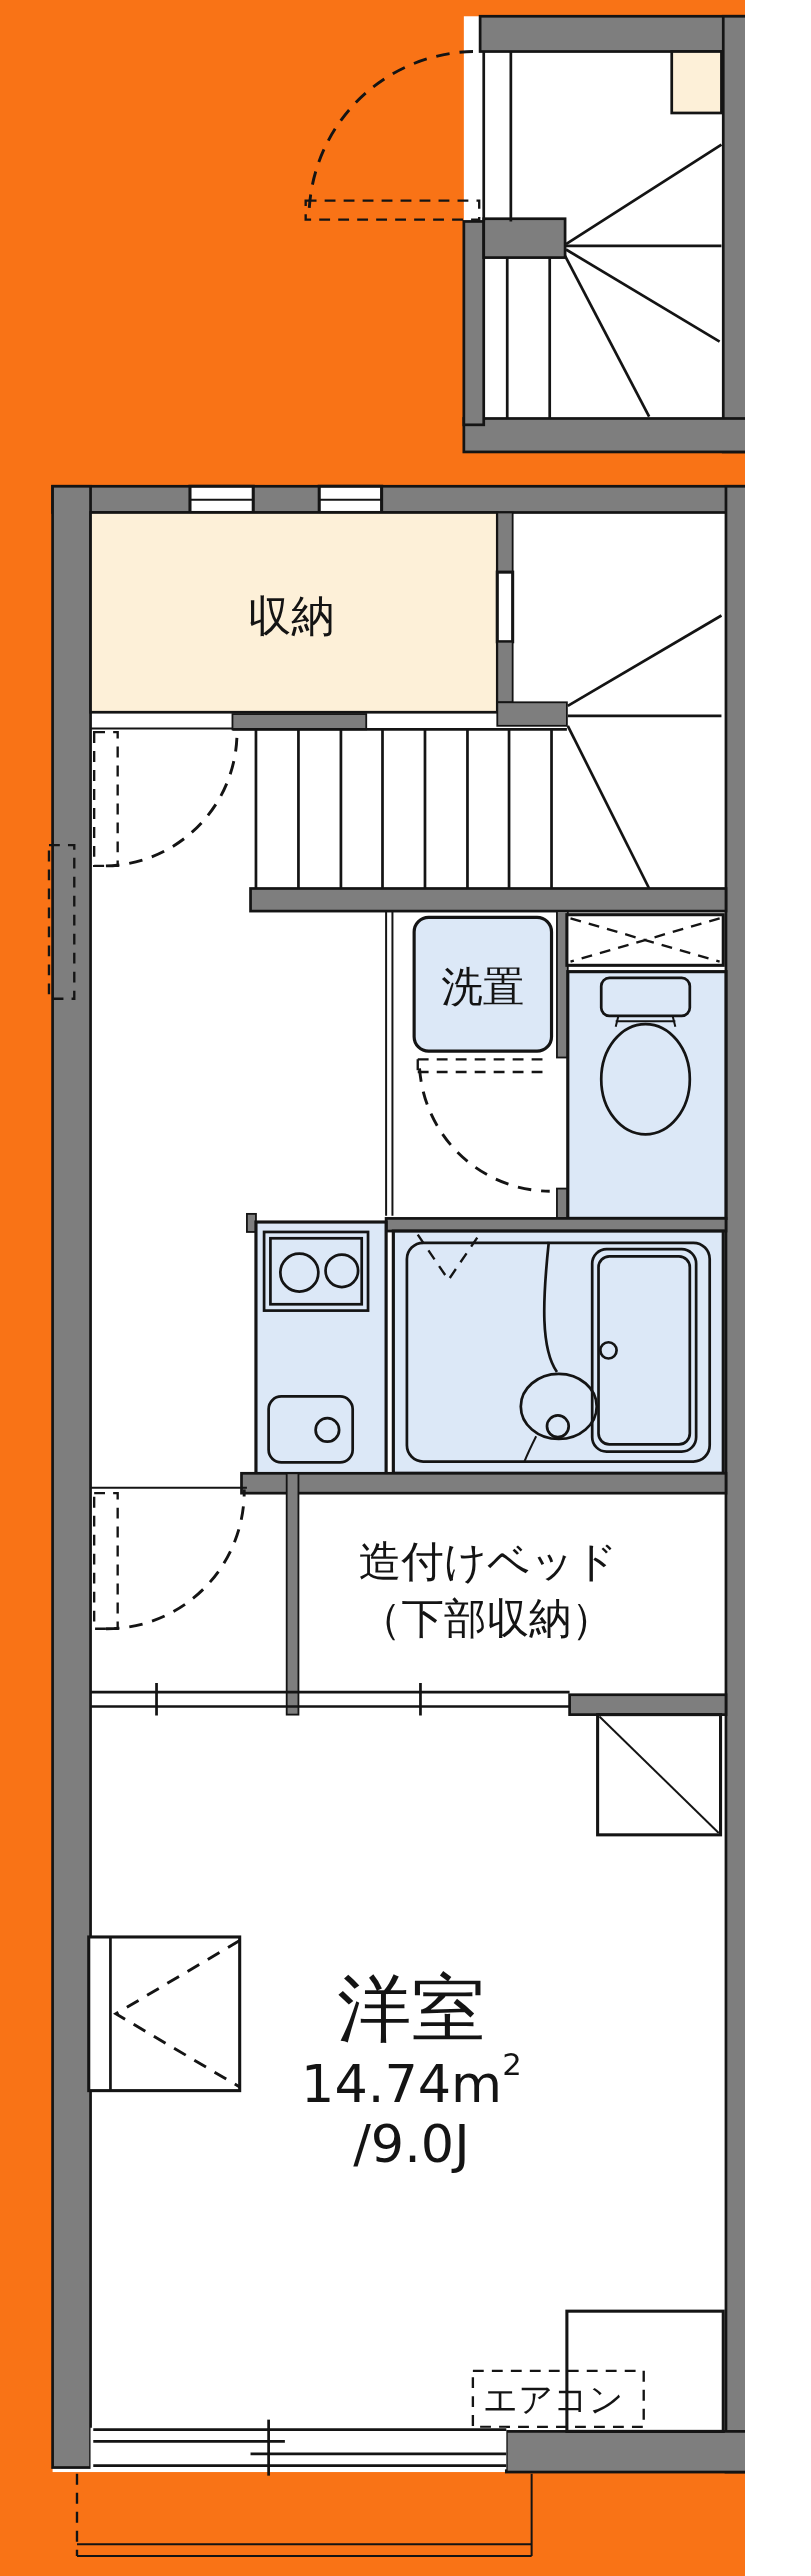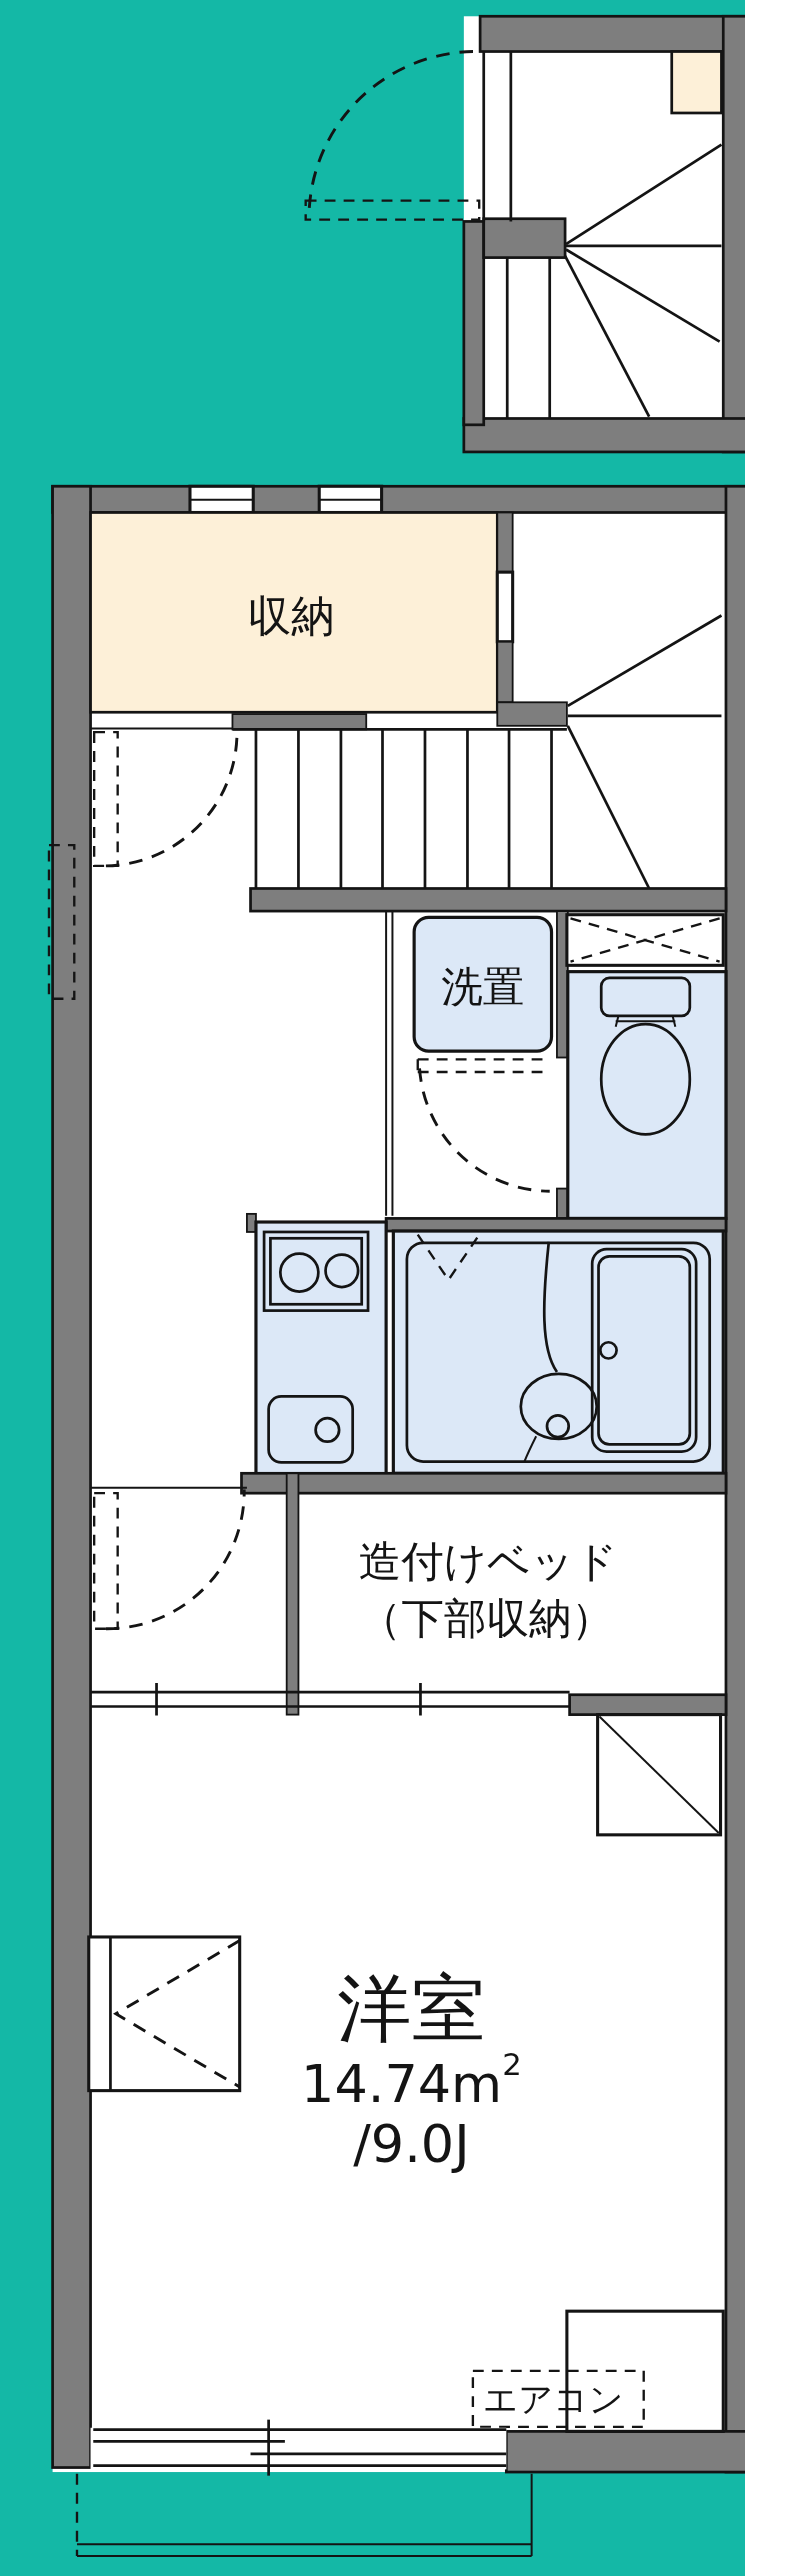--- a/index.html
+++ b/index.html
@@ -1,16 +1,16 @@
 <!DOCTYPE html>
 <html style="font-size:14.5px"><head>
 <meta charset="utf-8">
 <style>
   html,body{margin:0;padding:0;background:#ffffff;}
-  .plan-wrap{position:relative;width:745px;height:2576px;background:#14b8a6;overflow:hidden;}
+  .plan-wrap{position:relative;width:745px;height:2576px;background:#f97316;overflow:hidden;}
   svg{display:block;}
   text{font-family:"DejaVu Sans","Liberation Sans",sans-serif;fill:#141414;}
   .wall{fill:#7e7e7e;stroke:#141414;stroke-width:3;}
   .wallthin{fill:#7e7e7e;stroke:#141414;stroke-width:2;}
   .white{fill:#ffffff;}
   .cream{fill:#fdf0d8;stroke:#141414;stroke-width:3;}
   .blue{fill:#dce8f7;stroke:#141414;stroke-width:3.5;}
   .ln{stroke:#141414;stroke-width:3;fill:none;}
   .ln2{stroke:#141414;stroke-width:2.2;fill:none;}
   .fix{fill:none;stroke:#141414;stroke-width:3;}

